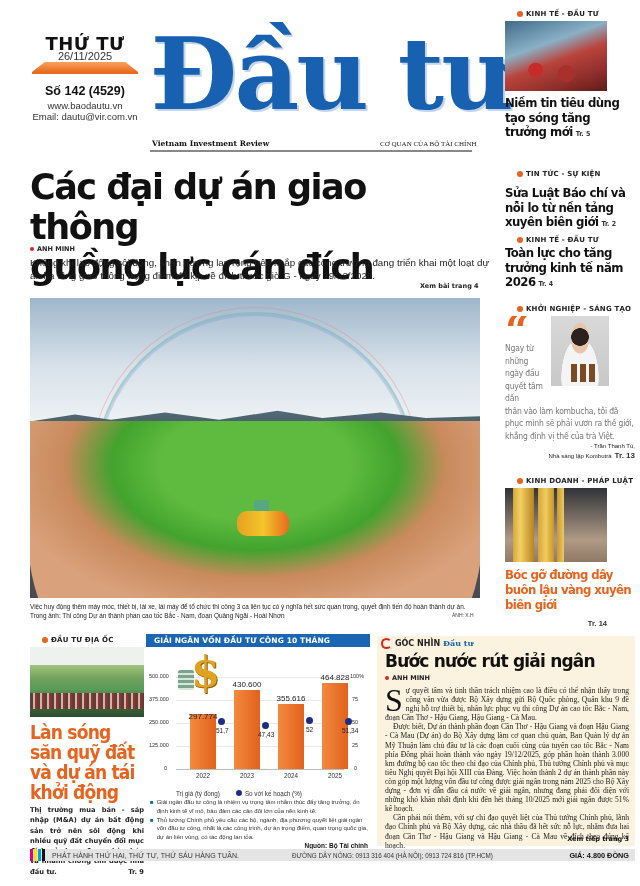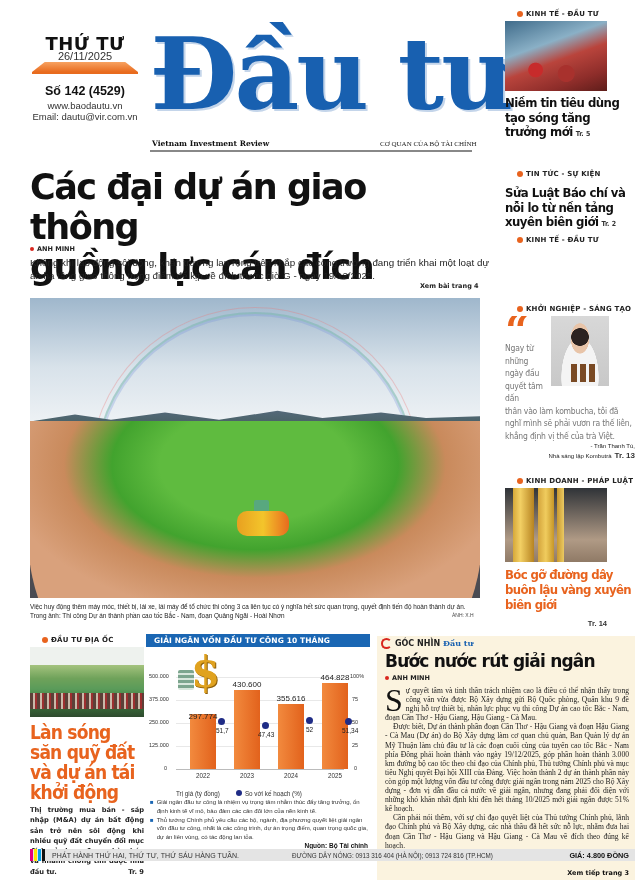--- a/index.html
+++ b/index.html
@@ -84,21 +84,21 @@
   .legend { position: absolute; top: 142px; left: 30px; display: flex; gap: 16px; font-size: 6.3px; color: #333; align-items: center; }
   .legend-dot { width: 6px; height: 6px; border-radius: 50%; background: #1f2c86; display: inline-block; margin-right: 3px; }
   .dollar { position: absolute; left: 45px; top: 0px; font-family: "DejaVu Serif", serif; font-weight: 700; font-size: 42px; color: #e0a21f; text-shadow: 1px 1px 0 #8d5f0b; }
   .cash { position: absolute; left: 32px; top: 22px; width: 16px; height: 20px; background: repeating-linear-gradient(#7ca58e 0 3px, #d8e6dc 3px 5px); border-radius: 2px; }
   .chart-notes { position: absolute; left: 4px; top: 164px; width: 218px; font-size: 6px; line-height: 8.8px; color: #333; }
   .chart-note { display: flex; gap: 3px; }
   .note-bullet { color: #1a66b3; }
   .source { text-align: right; font-weight: 700; font-size: 6.5px; color: #111; }
 
   
-  .gn-box { left: 377px; top: 636px; width: 258px; height: 244px; background: #fbf3df; }
+  .gn-box { left: 377px; top: 636px; width: 258px; height: 210px; background: #fbf3df; }
   .gn-head { position: absolute; left: 0; top: 0; width: 100%; height: 14px; display: flex; align-items: center; gap: 3px; padding-left: 4px; font-family: "DejaVu Sans", sans-serif; font-weight: 700; font-size: 8px; color: #222; }
   .gn-icon { width: 11px; height: 11px; border-radius: 50%; border: 2.5px solid #d8261e; border-right-color: transparent; }
   .gn-brand { color: #1860b0; font-family: "DejaVu Serif", serif; font-size: 8px; }
   .gn-title { position: absolute; left: 8px; top: 15px; font-family: "DejaVu Sans", sans-serif; font-weight: 700; font-size: 17px; line-height: 20px; letter-spacing: -0.8px; color: #111; }
   .gn-byline { position: absolute; left: 8px; top: 38px; }
   .gn-text { position: absolute; left: 8px; top: 50px; width: 244px; font-family: "Liberation Serif", serif; font-size: 7.6px; line-height: 9.1px; color: #222; text-align: justify; }
   .gn-text p { text-indent: 8px; }
   .gn-text p.first { text-indent: 0; }
   .dropcap { float: left; font-family: "Liberation Serif", serif; font-size: 32px; line-height: 26px; margin: 1px 3px 0 0; color: #111; }
   .gn-more { position: absolute; right: 6px; bottom: 3px; font-family: "DejaVu Sans", sans-serif; font-weight: 700; font-size: 6.5px; color: #111; }
@@ -142,37 +142,38 @@
       <span>TIN TỨC - SỰ KIỆN</span>
     </div>
   <div class="side-title" style="margin-top:8px;"><span>Sửa Luật Báo chí và nỗi lo từ nền tảng xuyên biên giới</span><span class="pg">Tr. 2</span></div>
 </div>
 
 <div class="abs rcol" style="top:236px;">
   <div class="kicker">
       <span class="dot"></span>
       <span>KINH TẾ - ĐẦU TƯ</span>
     </div>
+  <div class="side-title" style="margin-top:2px;"><span>Toàn lực cho tăng trưởng kinh tế năm 2026</span><span class="pg">Tr. 4</span></div>
 </div>
 
 <div class="abs rcol" style="top:305px;">
   <div class="kicker">
       <span class="dot"></span>
       <span>KHỞI NGHIỆP - SÁNG TẠO</span>
     </div>
   <div style="display:flex; gap:4px; margin-top:3px;">
     <div style="width:42px;">
       <div class="quote-mark">“</div>
       <div class="quote-text" style="margin-top:4px;">Ngay từ những ngày đầu quyết tâm dấn</div>
     </div>
     <div class="portrait">
         <div class="bottles"></div>
       </div>
   </div>
-  <div class="quote-text">thân vào làm kombucha, tôi đã nghĩ mình sẽ phải vươn ra thế liên, khẳng định vị thế của trà Việt.</div>
+  <div class="quote-text">thân vào làm kombucha, tôi đã phục mình sẽ phải vươn ra thế giới, khẳng định vị thế của trà Việt.</div>
   <div class="quote-author">- Trần Thanh Tú,</div>
   <div class="quote-author"><span>Nhà sáng lập Kombutrà</span><span class="pg" style="font-size:8px;">Tr. 13</span></div>
 </div>
 
 <div class="abs rcol" style="top:477px;">
   <div class="kicker">
       <span class="dot"></span>
       <span>KINH DOANH - PHÁP LUẬT</span>
     </div>
   <div class="gold-photo" style="margin-top:3px;"></div>

